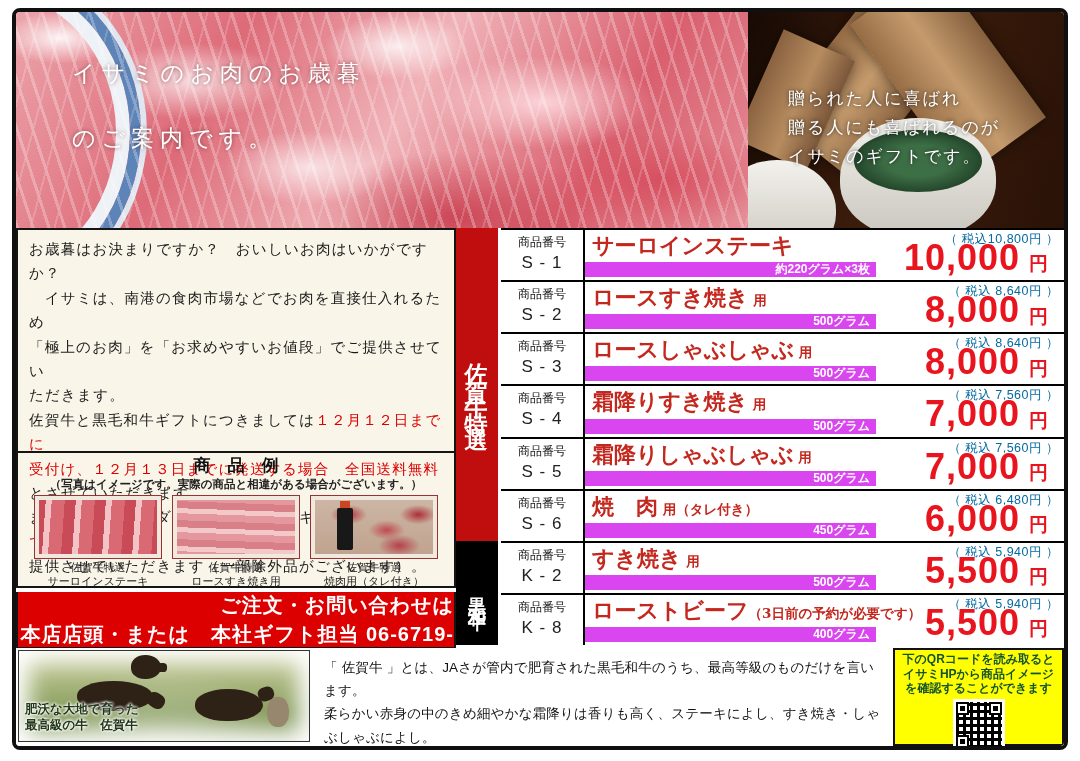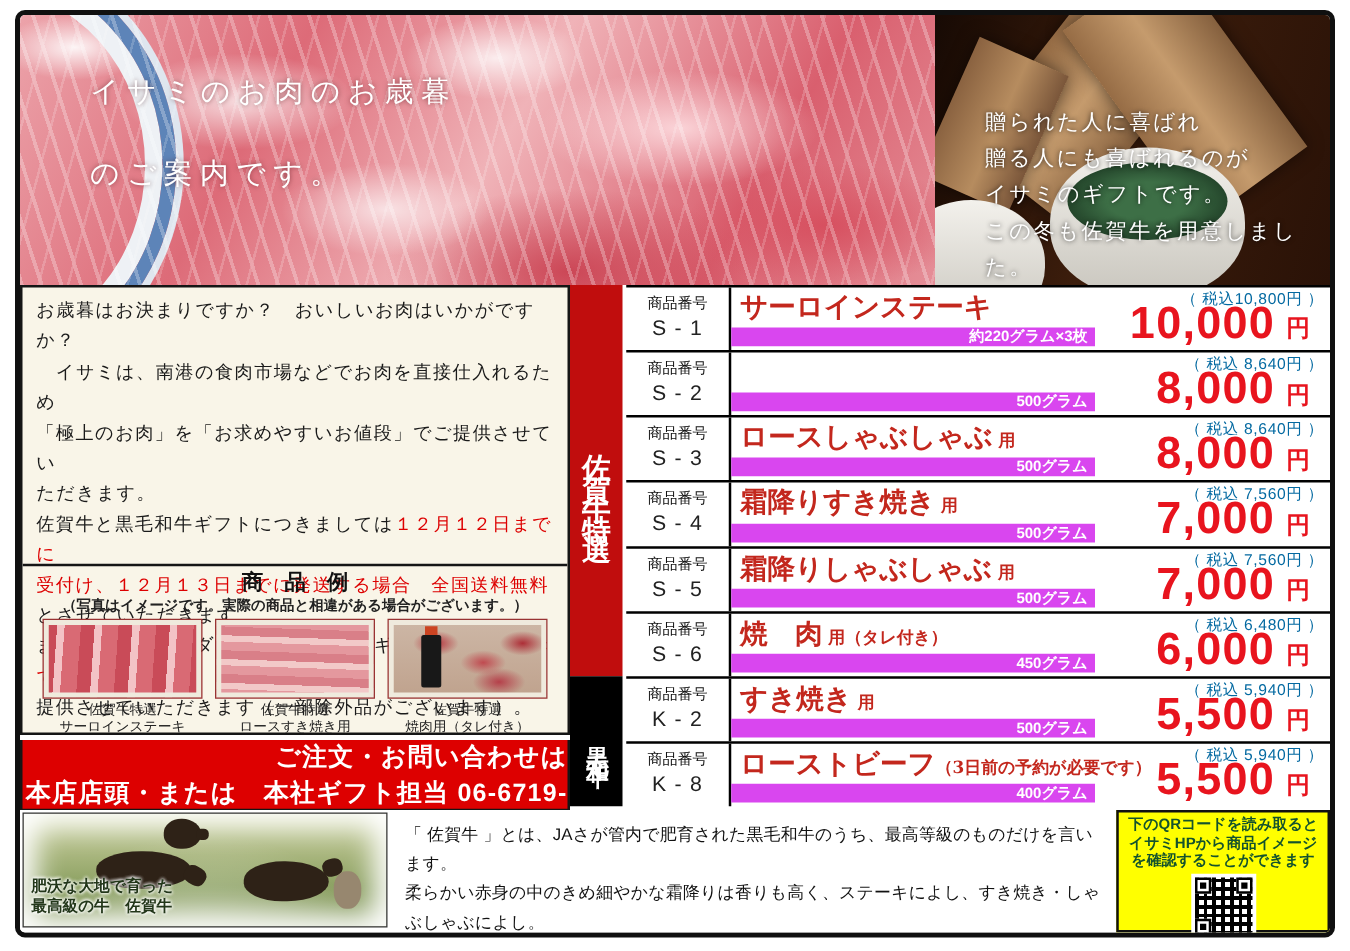--- a/index.html
+++ b/index.html
@@ -152,21 +152,20 @@
       </div>
     </div>
     <div class="hero-cap-left">
       <div class="cap-line">イサミのお肉のお歳暮</div>
       <div class="cap-line">のご案内です。</div>
     </div>
     <div class="hero-cap-right">
       <div>贈られた人に喜ばれ</div>
       <div>贈る人にも喜ばれるのが</div>
       <div>イサミのギフトです。</div>
-      <div>この冬も佐賀牛を用意しました。</div>
     </div>
   </div>
 
   <div class="mid">
 
     <div class="left-col">
       <div class="info-box">
         <div class="intro">
           <div>お歳暮はお決まりですか？　おいしいお肉はいかがですか？</div>
           <div>　イサミは、南港の食肉市場などでお肉を直接仕入れるため</div>
@@ -236,20 +235,21 @@
             </div>
         </div>
       </div>
 
       <div class="prow">
         <div class="code-cell">
           <div class="code-label">商品番号</div>
           <div class="code-val">S - 2</div>
         </div>
         <div class="main-cell">
+          <div class="pname"><span>ロースすき焼き</span><span class="suffix"> 用</span></div>
           <div class="gram-bar">500グラム</div>
           <div class="tax-note">（ 税込 8,640円 ）</div>
           <div class="price-wrap">
               <span class="price-num">8,000</span>
               <span class="price-unit">円</span>
             </div>
         </div>
       </div>
 
       <div class="prow">

